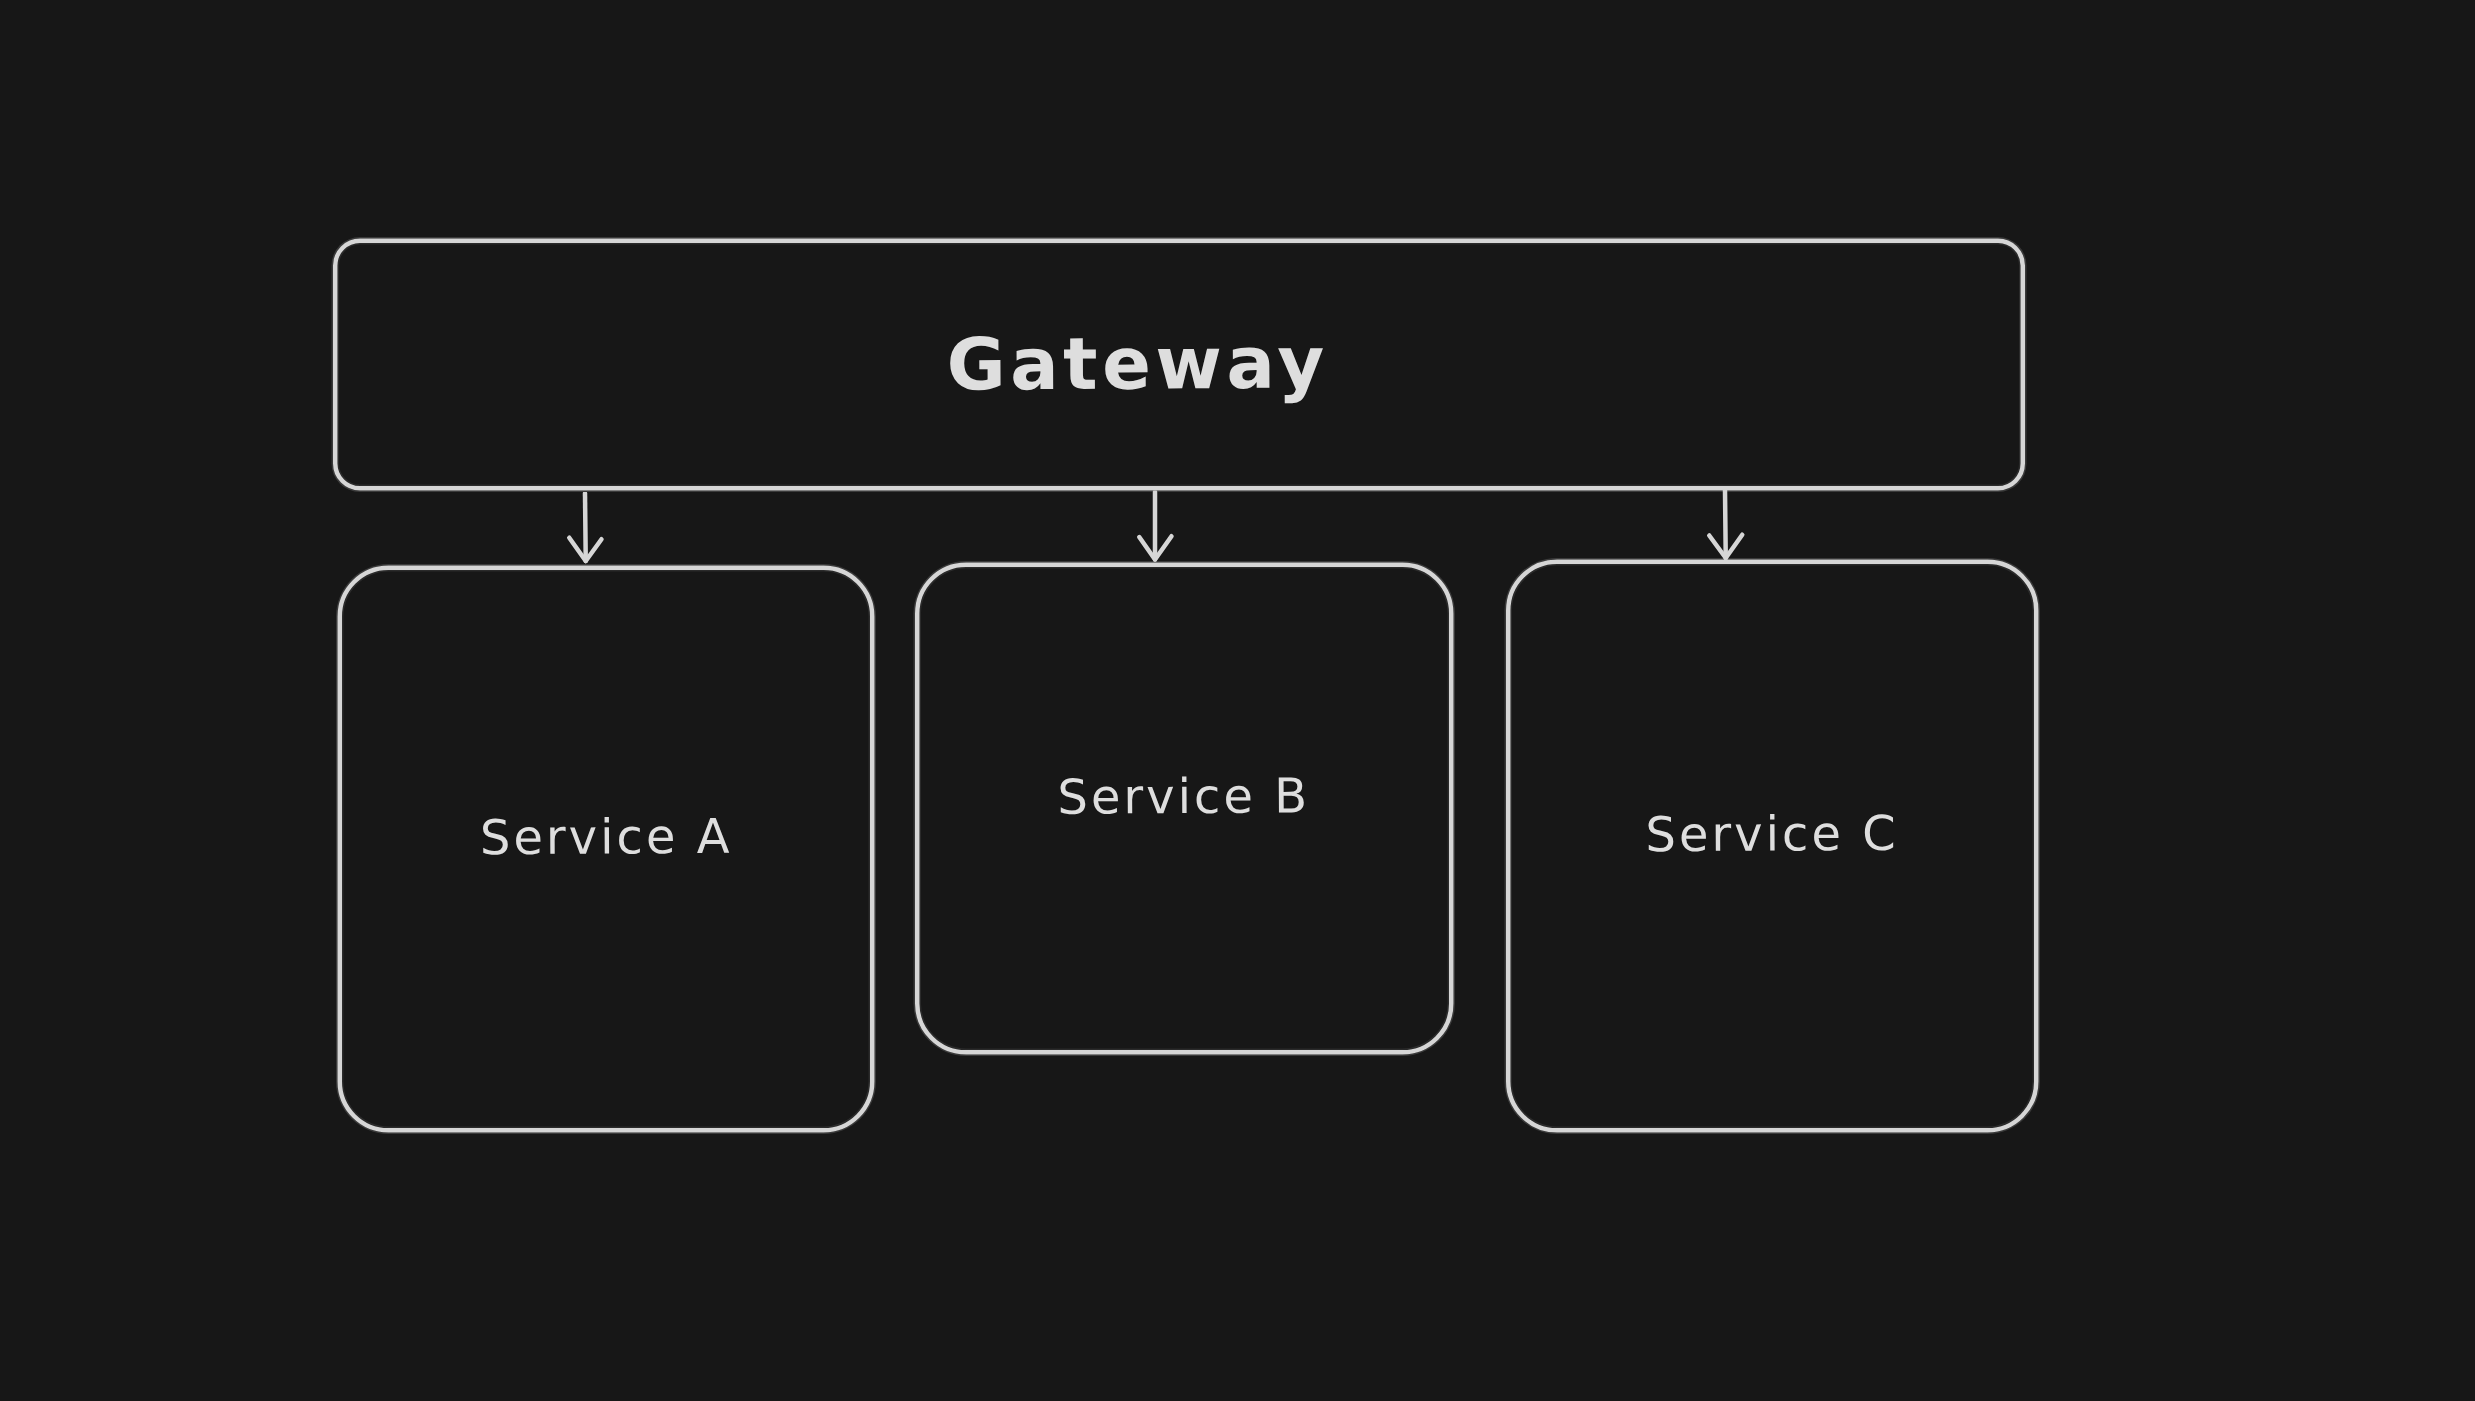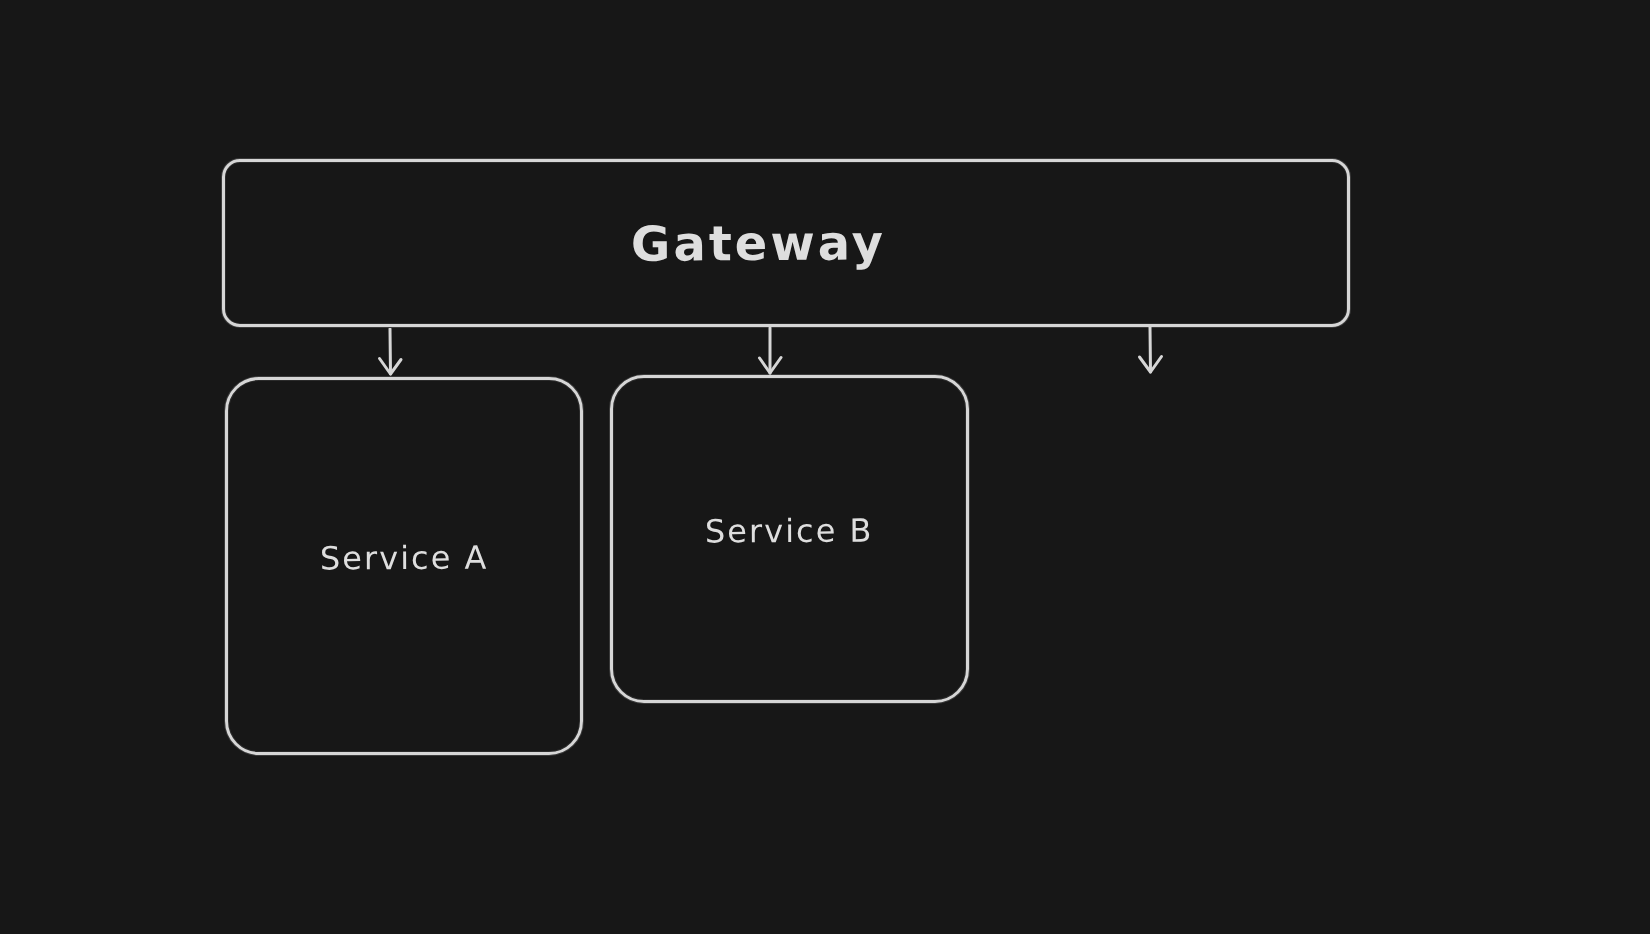--- a/index.html
+++ b/index.html
@@ -96,14 +96,17 @@
   </div>
 
   <div class="node node-service node-service-a">
     <span class="label">Service A</span>
   </div>
 
   <div class="node node-service node-service-b">
     <span class="label">Service B</span>
   </div>
 
+  <div class="node node-service node-service-c">
+    <span class="label">Service C</span>
+  </div>
 
 </div>
 
 </body></html>

